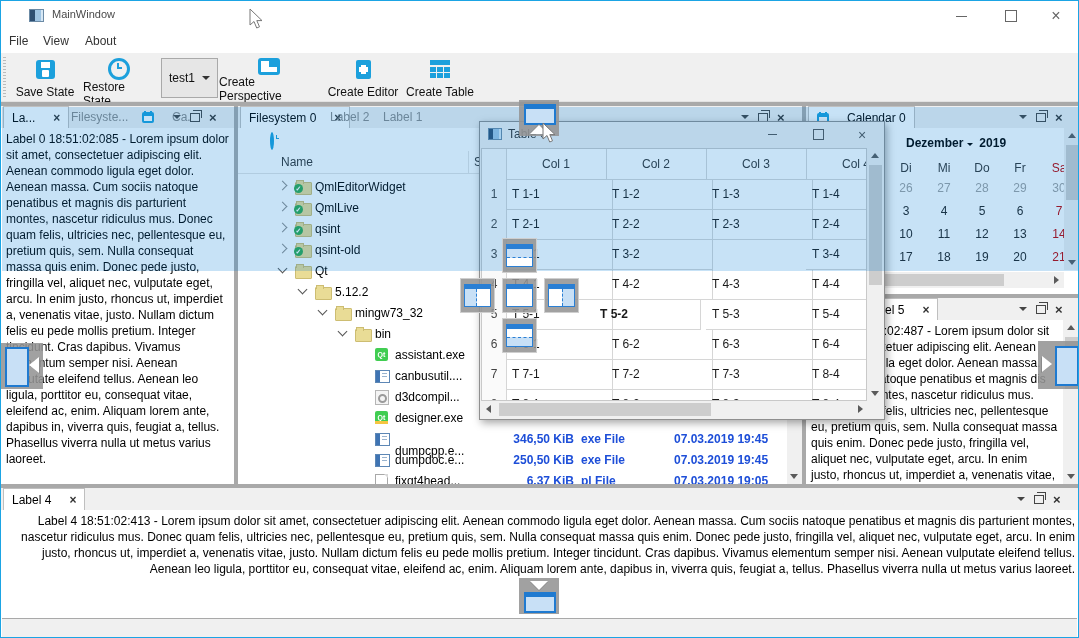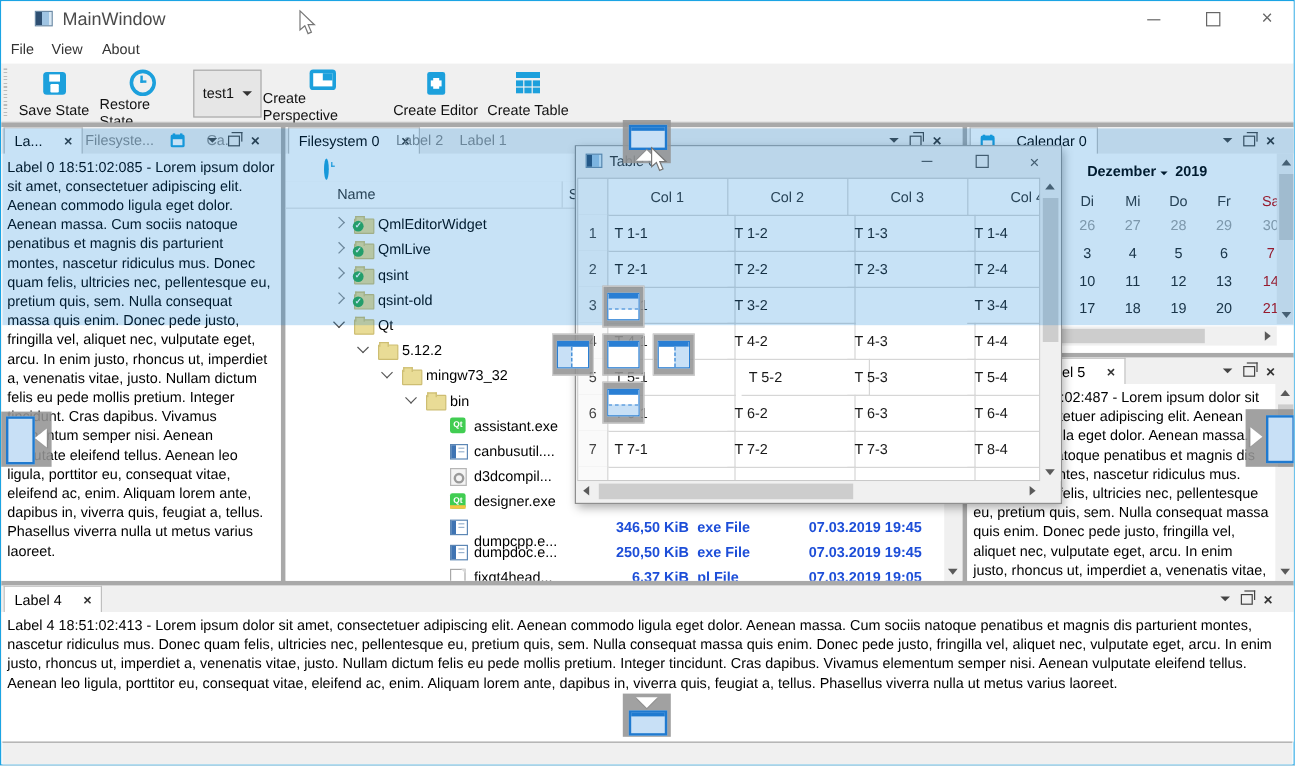--- a/index.html
+++ b/index.html
@@ -3,21 +3,21 @@
 <meta charset="utf-8">
 <style>
   html,body{margin:0;padding:0;}
   body{width:1079px;height:638px;position:relative;font-family:"Liberation Sans",sans-serif;font-size:12px;color:#222;background:#fff;overflow:hidden;}
   .abs{position:absolute;box-sizing:border-box;}
   #appwin{position:absolute;inset:0;border:1px solid #1ba4e4;background:#fff;overflow:hidden;box-sizing:border-box;}
 
   
   #titlebar{left:0;top:0;right:0;height:30px;background:#fff;}
   #app-icon{left:28px;top:8px;width:15px;height:13px;background:linear-gradient(90deg,#2e4f72 0 5px,#9fc4e3 5px 11px,#d7e8f5 11px);border:1px solid #6b8aa5;}
-  #app-title{left:51px;top:7px;font-size:15px;color:#4a4a4a;}
+  #app-title{left:51px;top:7px;font-size:11px;color:#4a4a4a;}
   .wbtn{top:0;width:46px;height:30px;display:flex;align-items:center;justify-content:center;color:#666;}
   #btn-min i{display:block;width:11px;height:1px;background:#666;}
   #btn-max i{display:block;width:10px;height:10px;border:1px solid #666;}
   #btn-close{font-size:16px;color:#666;}
 
   
   #menubar{left:0;top:30px;right:0;height:22px;background:#fff;}
   .menu-item{top:3px;color:#333;}
   #toolbar{left:0;top:52px;right:0;height:49px;background:#f0f0f0;border-bottom:1px solid #e2e2e2;}
   #tb-handle{left:2px;top:4px;width:3px;height:40px;background:repeating-linear-gradient(#bbb 0 1px,transparent 1px 3px);}
@@ -424,21 +424,21 @@
       <div class="content" style="left:0;top:22px;width:257px;bottom:0;">
         <div class="lorem">Label 5 18:51:02:487 - Lorem ipsum dolor sit amet, consectetuer adipiscing elit. Aenean commodo ligula eget dolor. Aenean massa. Cum sociis natoque penatibus et magnis dis parturient montes, nascetur ridiculus mus. Donec quam felis, ultricies nec, pellentesque eu, pretium quis, sem. Nulla consequat massa quis enim. Donec pede justo, fringilla vel, aliquet nec, vulputate eget, arcu. In enim justo, rhoncus ut, imperdiet a, venenatis vitae, justo. Nullam dictum felis eu pede mollis pretium. Integer tincidunt. Cras dapibus. Vivamus elementum semper nisi. Aenean vulputate eleifend tellus. Aenean leo ligula, porttitor eu, consequat vitae, eleifend ac, enim.</div>
       </div>
       <div class="sb" style="left:257px;top:22px;width:17px;bottom:0;">
         <span class="sb-arrow up" style="left:4px;top:5px;"></span>
         <span class="thumb" style="left:2px;top:17px;width:13px;height:52px;"></span>
         <span class="sb-arrow down" style="left:4px;bottom:5px;"></span>
       </div>
     </div>
 
-    <div class="panel abs" style="left:0;top:386px;width:1079px;height:130px;">
+    <div class="panel abs" style="left:0;top:386px;width:1079px;height:130px;text-align:right;">
       <div class="tabbar">
         <div class="tab active" style="left:2px;">
           <span>Label 4</span>
             <span class="x">×</span>
         </div>
         <div class="pbtns" style="left:1016px;">
           <span class="b-menu"></span>
           <span class="b-float"></span>
           <span class="b-close">×</span>
         </div>
@@ -483,21 +483,21 @@
         <div class="tcell" style="left: 24px; top: 90px; width: 100px; height: 30px; position: absolute;">T 3-1</div>
         <div class="tcell" style="left: 124px; top: 90px; width: 100px; height: 30px; position: absolute;">T 3-2</div>
         <div class="tcell" style="left: 324px; top: 90px; width: 100px; height: 30px; position: absolute;">T 3-4</div>
         <div class="tcell tnum" style="left: 0px; top: 120px; width: 24px; height: 30px; position: absolute;">4</div>
         <div class="tcell" style="left: 24px; top: 120px; width: 100px; height: 30px; position: absolute;">T 4-1</div>
         <div class="tcell" style="left: 124px; top: 120px; width: 100px; height: 30px; position: absolute;">T 4-2</div>
         <div class="tcell" style="left: 224px; top: 120px; width: 100px; height: 30px; position: absolute;">T 4-3</div>
         <div class="tcell" style="left: 324px; top: 120px; width: 100px; height: 30px; position: absolute;">T 4-4</div>
         <div class="tcell tnum" style="left: 0px; top: 150px; width: 24px; height: 30px; position: absolute;">5</div>
         <div class="tcell" style="left: 24px; top: 150px; width: 100px; height: 30px; position: absolute;">T 5-1</div>
-        <div class="tcell" style="left: 136px; top: 150px; width: 100px; height: 30px; position: absolute;">T 5-2</div>
+        <div class="tcell" style="left: 112px; top: 150px; width: 100px; height: 30px; position: absolute; font-weight: bold;">T 5-2</div>
         <div class="tcell" style="left: 224px; top: 150px; width: 100px; height: 30px; position: absolute;">T 5-3</div>
         <div class="tcell" style="left: 324px; top: 150px; width: 100px; height: 30px; position: absolute;">T 5-4</div>
         <div class="tcell tnum" style="left: 0px; top: 180px; width: 24px; height: 30px; position: absolute;">6</div>
         <div class="tcell" style="left: 24px; top: 180px; width: 100px; height: 30px; position: absolute;">T 6-1</div>
         <div class="tcell" style="left: 124px; top: 180px; width: 100px; height: 30px; position: absolute;">T 6-2</div>
         <div class="tcell" style="left: 224px; top: 180px; width: 100px; height: 30px; position: absolute;">T 6-3</div>
         <div class="tcell" style="left: 324px; top: 180px; width: 100px; height: 30px; position: absolute;">T 6-4</div>
         <div class="tcell tnum" style="left: 0px; top: 210px; width: 24px; height: 30px; position: absolute;">7</div>
         <div class="tcell" style="left: 24px; top: 210px; width: 100px; height: 30px; position: absolute;">T 7-1</div>
         <div class="tcell" style="left: 124px; top: 210px; width: 100px; height: 30px; position: absolute;">T 7-2</div>

